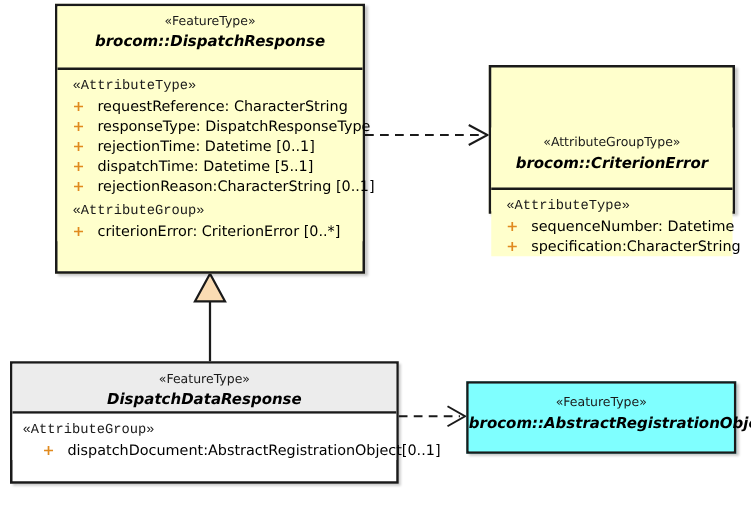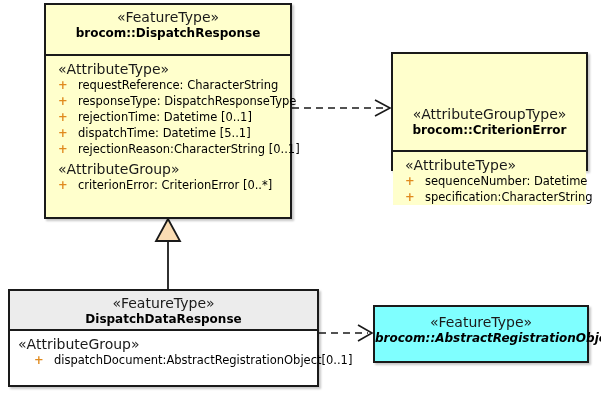--- a/index.html
+++ b/index.html
@@ -21,33 +21,34 @@
   .umlbox .head{
     box-sizing:border-box;
     border-bottom:2px solid #1a1a1a;
     text-align:center;
     padding-top:5px;
   }
   .umlbox .head.nodiv{border-bottom:none;}
   .umlbox .body{box-sizing:border-box;padding-top:5px;}
 
   .stereo{
-    font-size:14px;color:#1a1a1a;line-height:15px;
+    font-size:10px;color:#1a1a1a;line-height:15px;
     white-space:nowrap;
   }
   .cname{
     font-size:12px;font-weight:bold;color:#000;line-height:16px;
     white-space:nowrap;
+    font-style:italic;
   }
   .cname.abstract{font-style:italic;}
 
   
   .grouplbl{
-    font-size:14px;color:#1a1a1a;line-height:16px;
-    padding-left:12px;white-space:nowrap;
+    font-size:11px;color:#1a1a1a;line-height:16px;
+    padding-left:12px;white-space:nowrap;font-family:Liberation Mono, monospace;
   }
   .attr{
     font-size:11.5px;color:#000;line-height:16px;
     white-space:nowrap;position:relative;padding-left:12px;
   }
   .attr .vis{
     color:#e08a1e;font-weight:bold;display:inline-block;
     width:20px;
   }
   .attr .txt{display:inline-block;}

